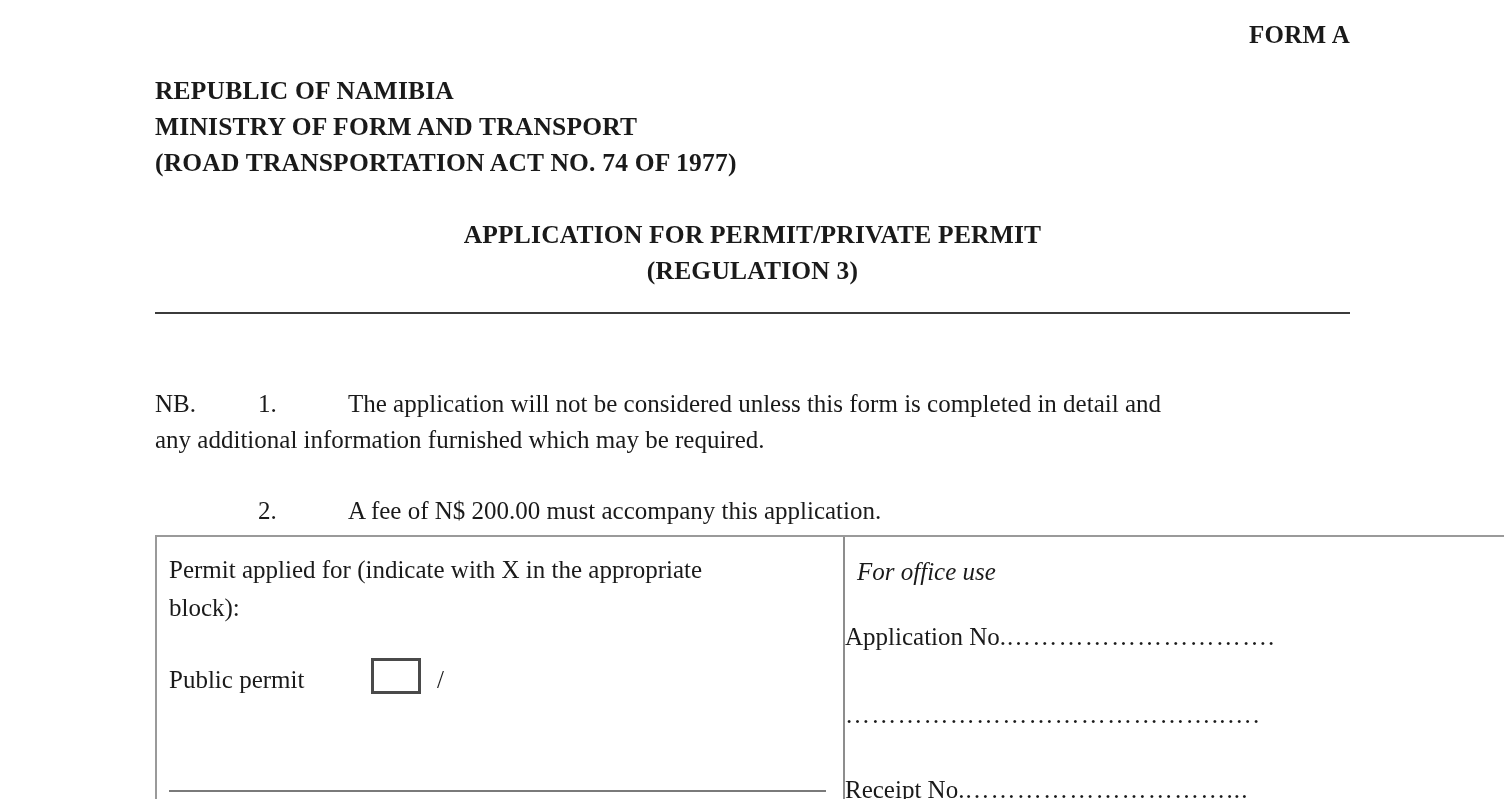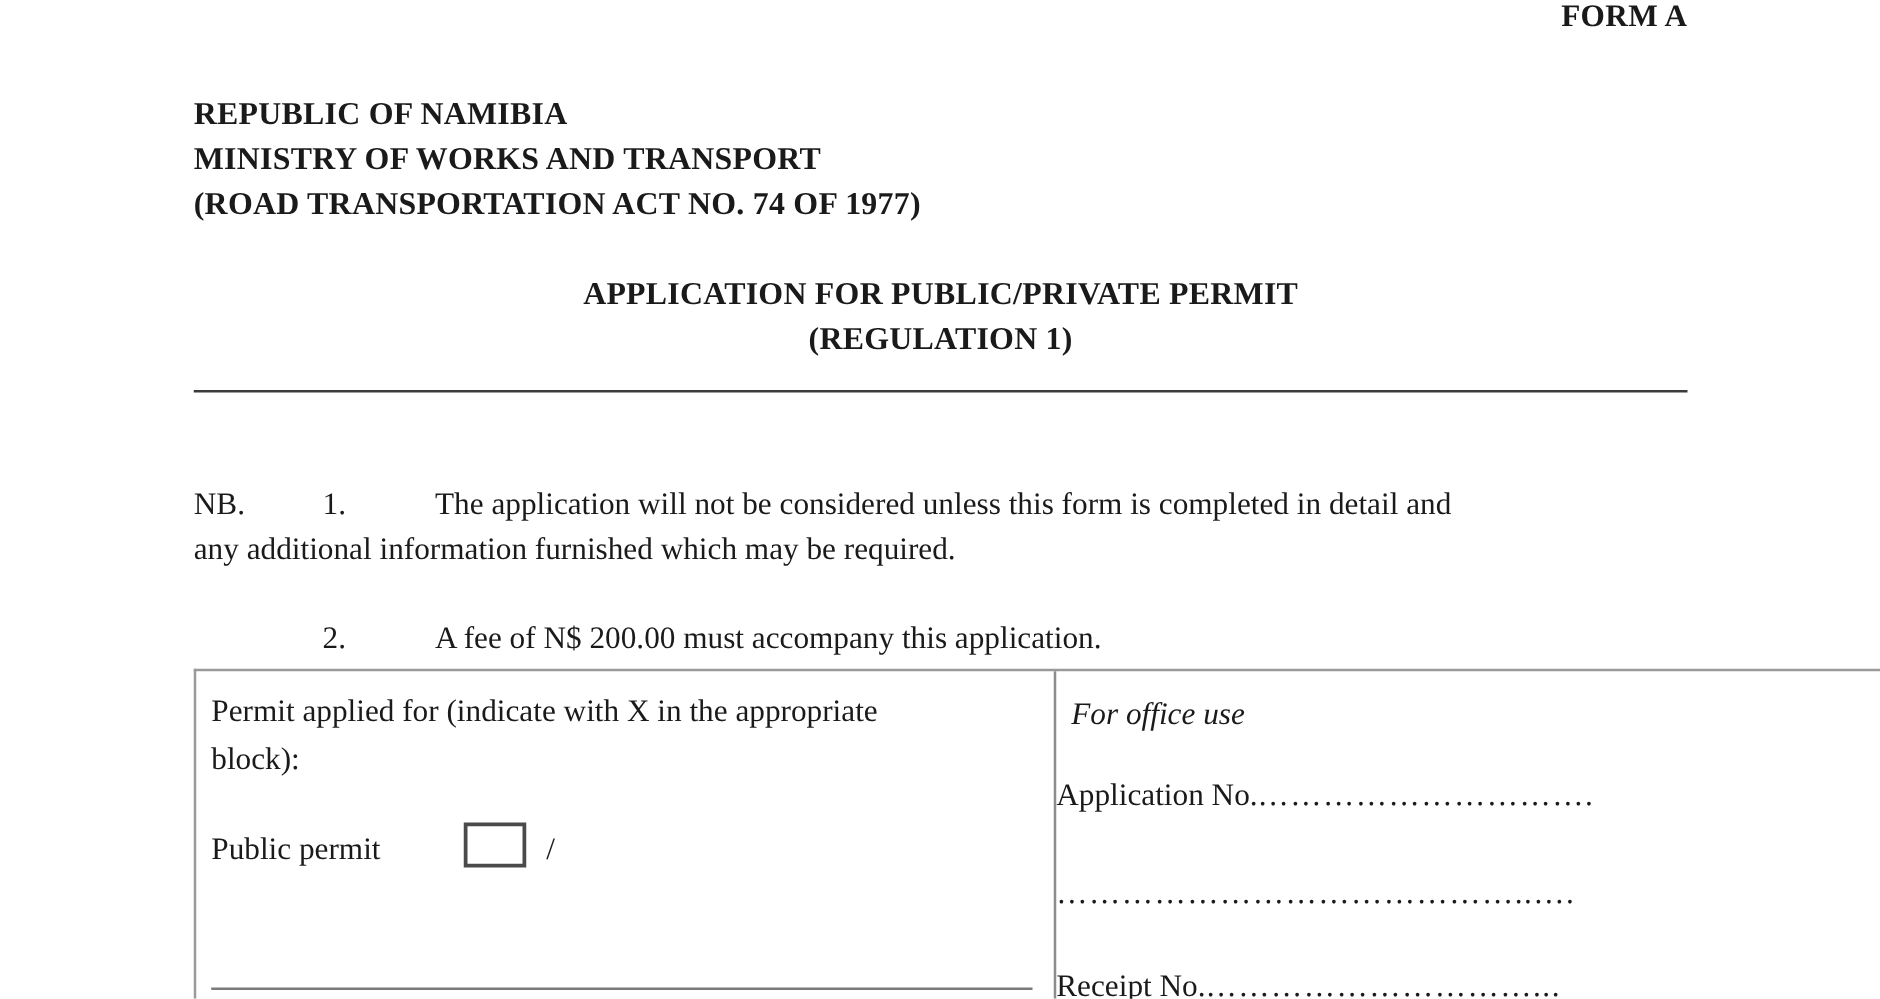--- a/index.html
+++ b/index.html
@@ -18,21 +18,21 @@
   }
 
   .page {
     position: absolute;
     inset: 0;
   }
 
   
   .form-tag {
     position: absolute;
-    top: 0;
+    top: 21px;
     left: 0;
     width: 1350px;
     text-align: right;
     font-weight: bold;
     font-size: 25px;
     letter-spacing: 0.3px;
   }
 
   
   .heading-block {
@@ -208,27 +208,27 @@
 </style>
 </head>
 <body>
 
 <div class="page">
 
   <div class="form-tag">FORM A</div>
 
   <div class="heading-block">
     <div class="heading-line">REPUBLIC OF NAMIBIA</div>
-    <div class="heading-line">MINISTRY OF WORKS AND TRANSPORT</div>
+    <div class="heading-line">MINISTRY OF FORM AND TRANSPORT</div>
     <div class="heading-line">(ROAD TRANSPORTATION ACT NO. 74 OF 1977)</div>
   </div>
 
   <div class="title-block">
-    <div class="title-line">APPLICATION FOR PUBLIC/PRIVATE PERMIT</div>
-    <div class="title-line">(REGULATION 1)</div>
+    <div class="title-line">APPLICATION FOR PERMIT/PRIVATE PERMIT</div>
+    <div class="title-line">(REGULATION 3)</div>
   </div>
 
   <div class="hrule"></div>
 
   <div class="nb-block">
     <div class="nb-row">
       <span class="nb-label">NB.</span>
       <span class="nb-num">1.</span>
       <span class="nb-text">
         <span>The application will not be considered unless this form is completed in detail and</span>

